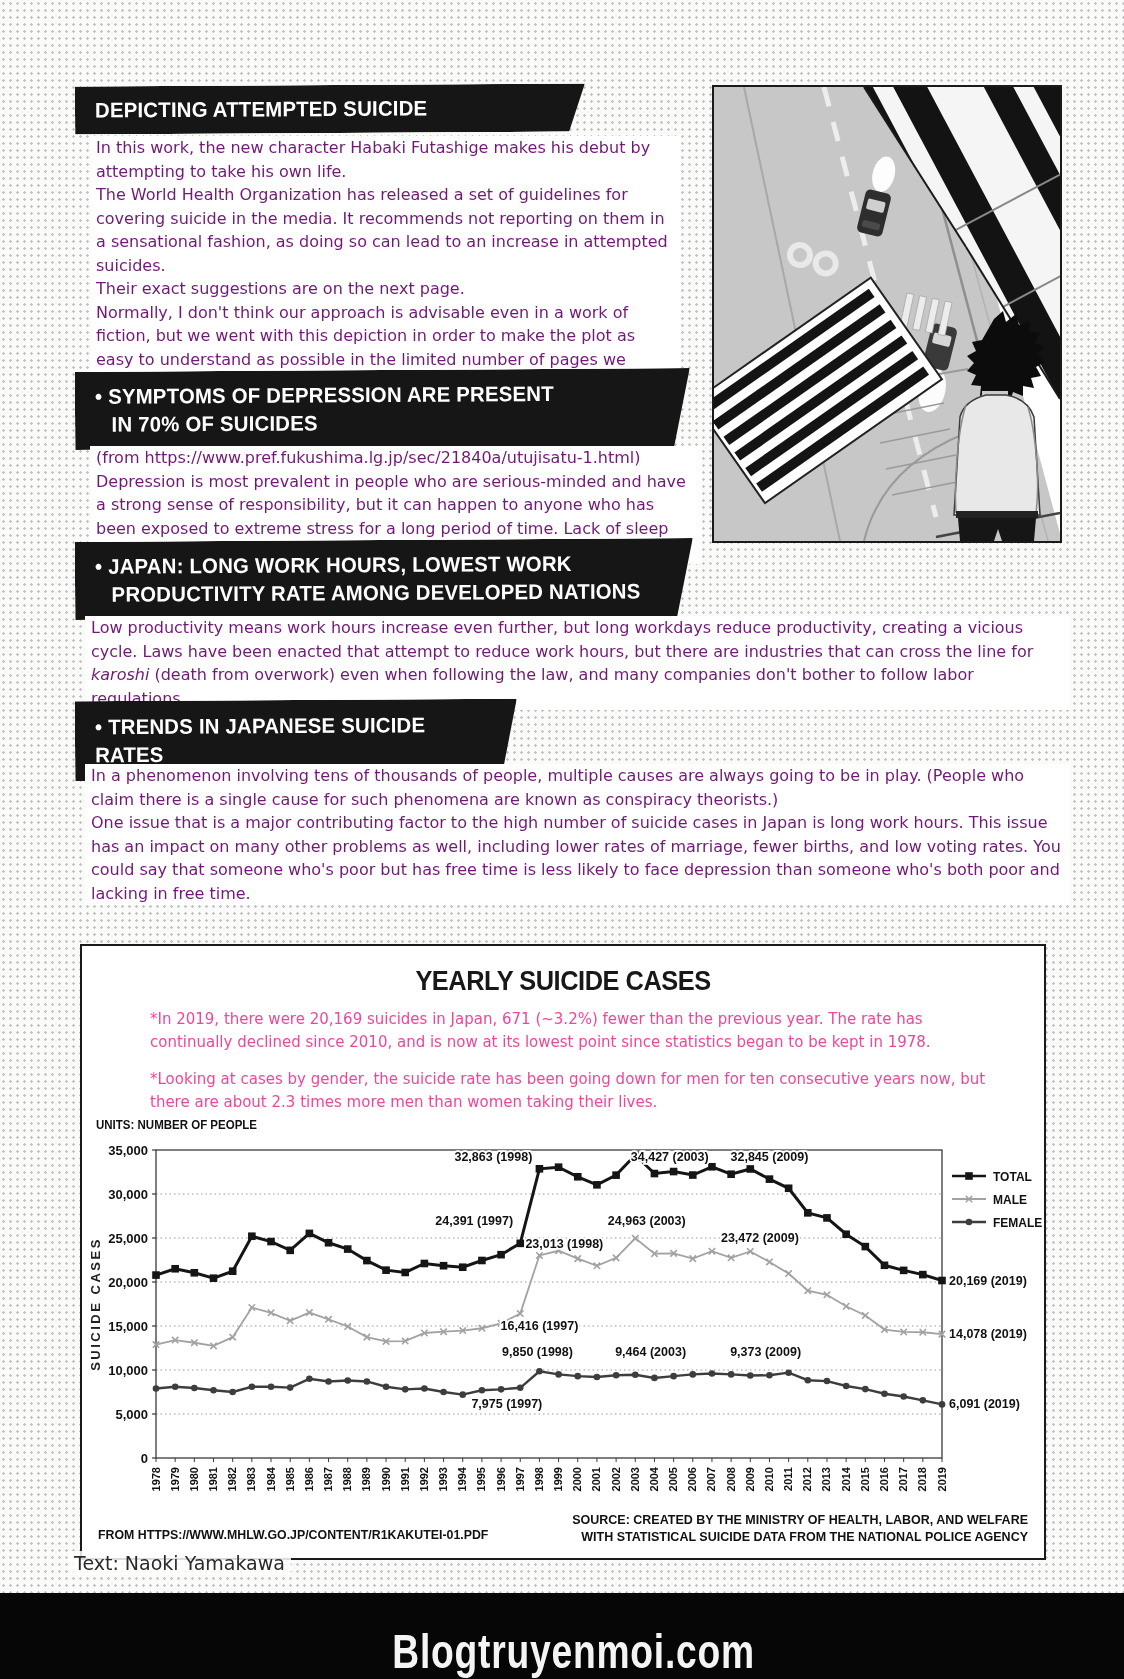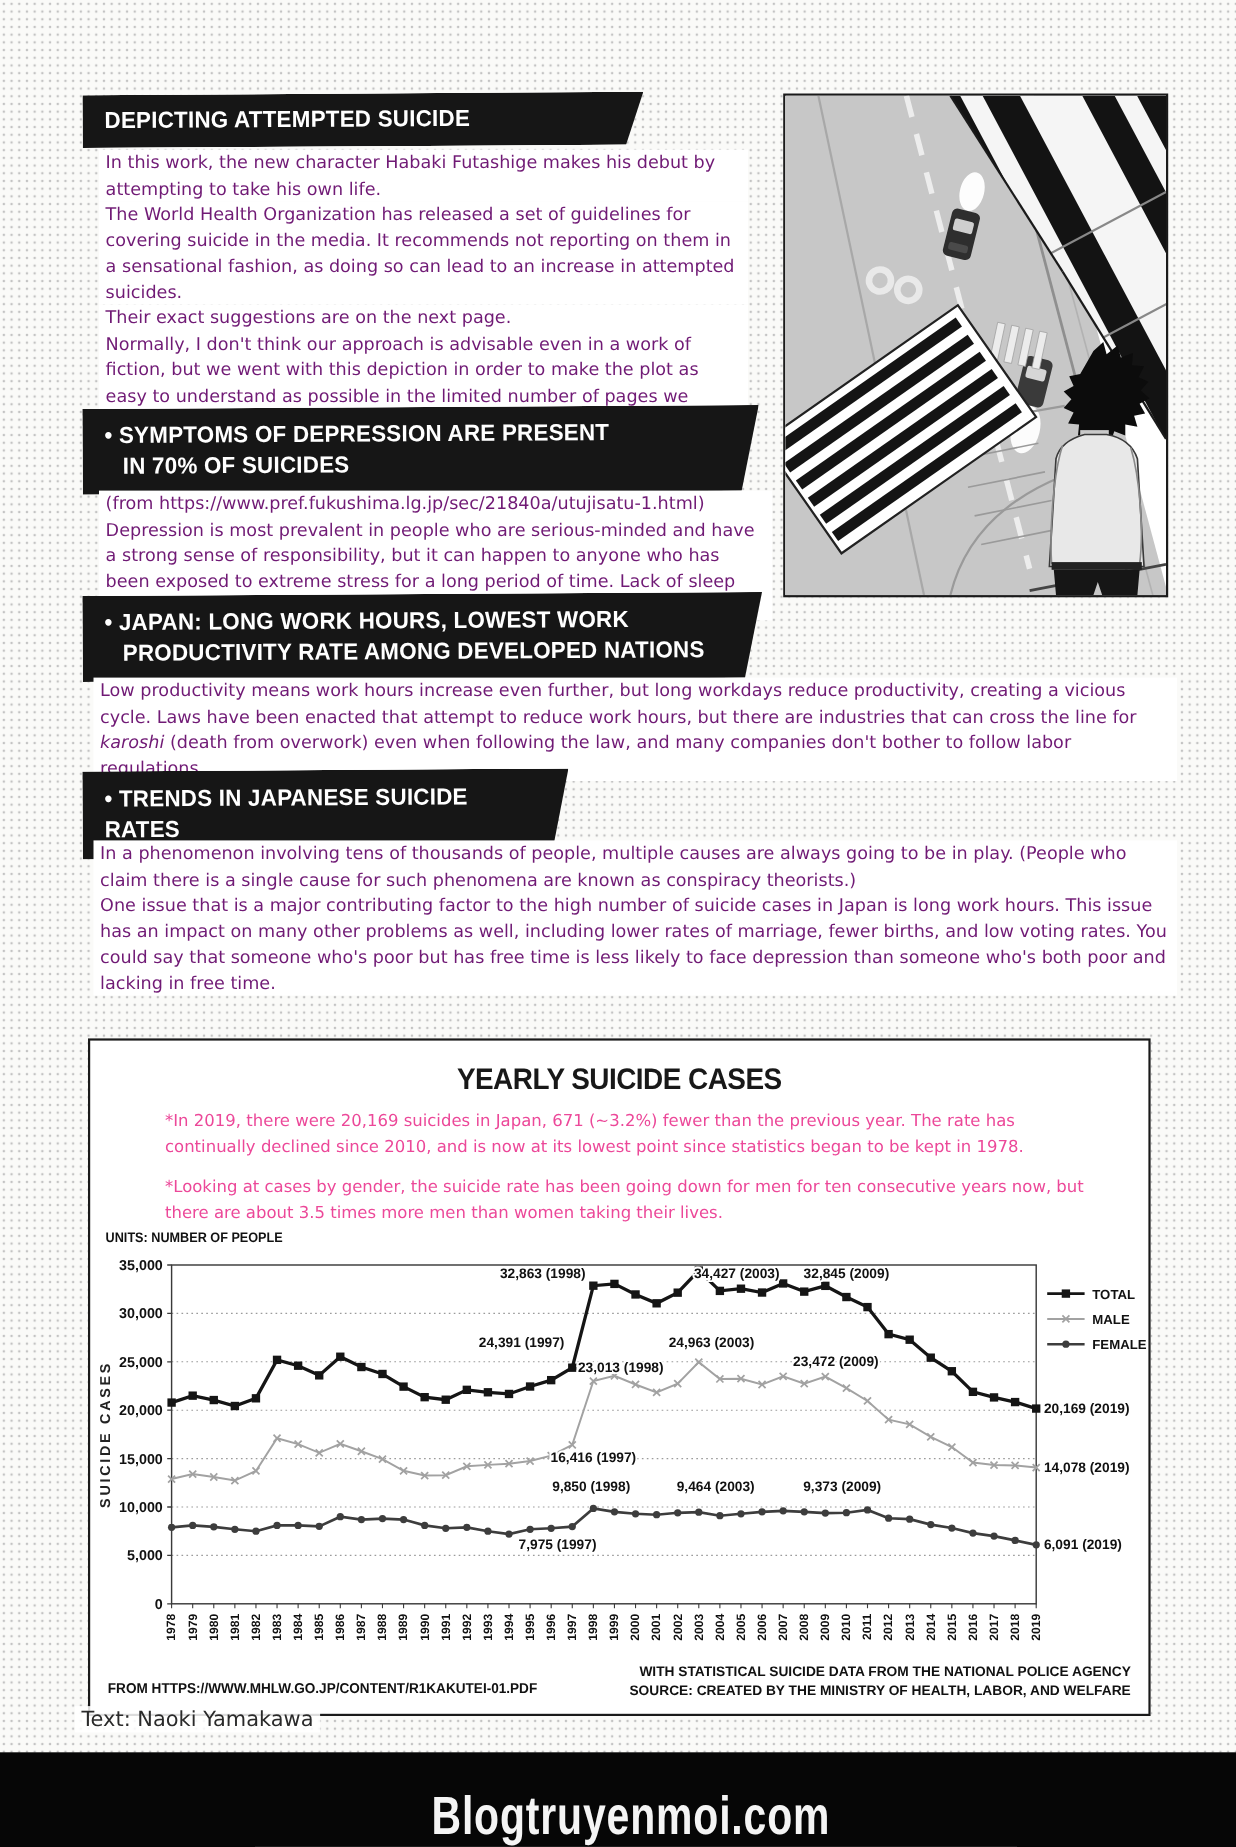--- a/index.html
+++ b/index.html
@@ -194,21 +194,21 @@
   </div>
 
   <div class="txtblock" style="left:85px;top:764px;width:985px;">
     <p>In a phenomenon involving tens of thousands of people, multiple causes are always going to be in play. (People who claim there is a single cause for such phenomena are known as conspiracy theorists.)</p>
     <p>One issue that is a major contributing factor to the high number of suicide cases in Japan is long work hours. This issue has an impact on many other problems as well, including lower rates of marriage, fewer births, and low voting rates. You could say that someone who's poor but has free time is less likely to face depression than someone who's both poor and lacking in free time.</p>
   </div>
 
   <div class="chart-box">
     <div class="chart-title">YEARLY SUICIDE CASES</div>
     <div class="chart-note note1">*In 2019, there were 20,169 suicides in Japan, 671 (~3.2%) fewer than the previous year. The rate has continually declined since 2010, and is now at its lowest point since statistics began to be kept in 1978.</div>
-    <div class="chart-note note2">*Looking at cases by gender, the suicide rate has been going down for men for ten consecutive years now, but there are about 3.5 times more men than women taking their lives.</div>
+    <div class="chart-note note2">*Looking at cases by gender, the suicide rate has been going down for men for ten consecutive years now, but there are about 2.3 times more men than women taking their lives.</div>
     <div class="units-label">UNITS: NUMBER OF PEOPLE</div>
     <svg id="chart-svg" width="960" height="362">
         <line x1="72" y1="276" x2="858" y2="276" stroke="#9b9b9b" stroke-width="1" stroke-dasharray="1.5 3"></line>
         <line x1="72" y1="232" x2="858" y2="232" stroke="#9b9b9b" stroke-width="1" stroke-dasharray="1.5 3"></line>
         <line x1="72" y1="188" x2="858" y2="188" stroke="#9b9b9b" stroke-width="1" stroke-dasharray="1.5 3"></line>
         <line x1="72" y1="144" x2="858" y2="144" stroke="#9b9b9b" stroke-width="1" stroke-dasharray="1.5 3"></line>
         <line x1="72" y1="100" x2="858" y2="100" stroke="#9b9b9b" stroke-width="1" stroke-dasharray="1.5 3"></line>
         <line x1="72" y1="56" x2="858" y2="56" stroke="#9b9b9b" stroke-width="1" stroke-dasharray="1.5 3"></line>
         <rect x="72" y="12" width="786" height="308" fill="none" stroke="#3a3a3a" stroke-width="1.3"></rect>
         <line x1="68" y1="320" x2="72" y2="320" stroke="#3a3a3a" stroke-width="1.2"></line>
@@ -461,22 +461,22 @@
         <text x="909" y="42.5" font-size="12" font-weight="bold" fill="#111">TOTAL</text>
         <line x1="868" y1="61" x2="902" y2="61" stroke="#a2a2a2" stroke-width="1.8"></line>
         <path d="M881.8,57.8L888.2,64.2M881.8,64.2L888.2,57.8" stroke="#a2a2a2" stroke-width="1.6" fill="none"></path>
         <text x="909" y="65.5" font-size="12" font-weight="bold" fill="#111">MALE</text>
         <line x1="868" y1="84" x2="902" y2="84" stroke="#3d3d3d" stroke-width="2.4"></line>
         <circle cx="885" cy="84" r="3.3" fill="#3d3d3d"></circle>
         <text x="909" y="88.5" font-size="12" font-weight="bold" fill="#111">FEMALE</text>
       </svg>
     <div class="from-label">FROM HTTPS://WWW.MHLW.GO.JP/CONTENT/R1KAKUTEI-01.PDF</div>
     <div class="source-label">
+      <div>SOURCE: CREATED BY THE MINISTRY OF HEALTH, LABOR, AND WELFARE</div>
       <div>WITH STATISTICAL SUICIDE DATA FROM THE NATIONAL POLICE AGENCY</div>
-      <div>SOURCE: CREATED BY THE MINISTRY OF HEALTH, LABOR, AND WELFARE</div>
     </div>
   </div>
 
   <div class="credit">
     <span>Text: Naoki Yamakawa</span>
   </div>
 
   <div class="footer">
     <span>Blogtruyenmoi.com</span>
   </div>

